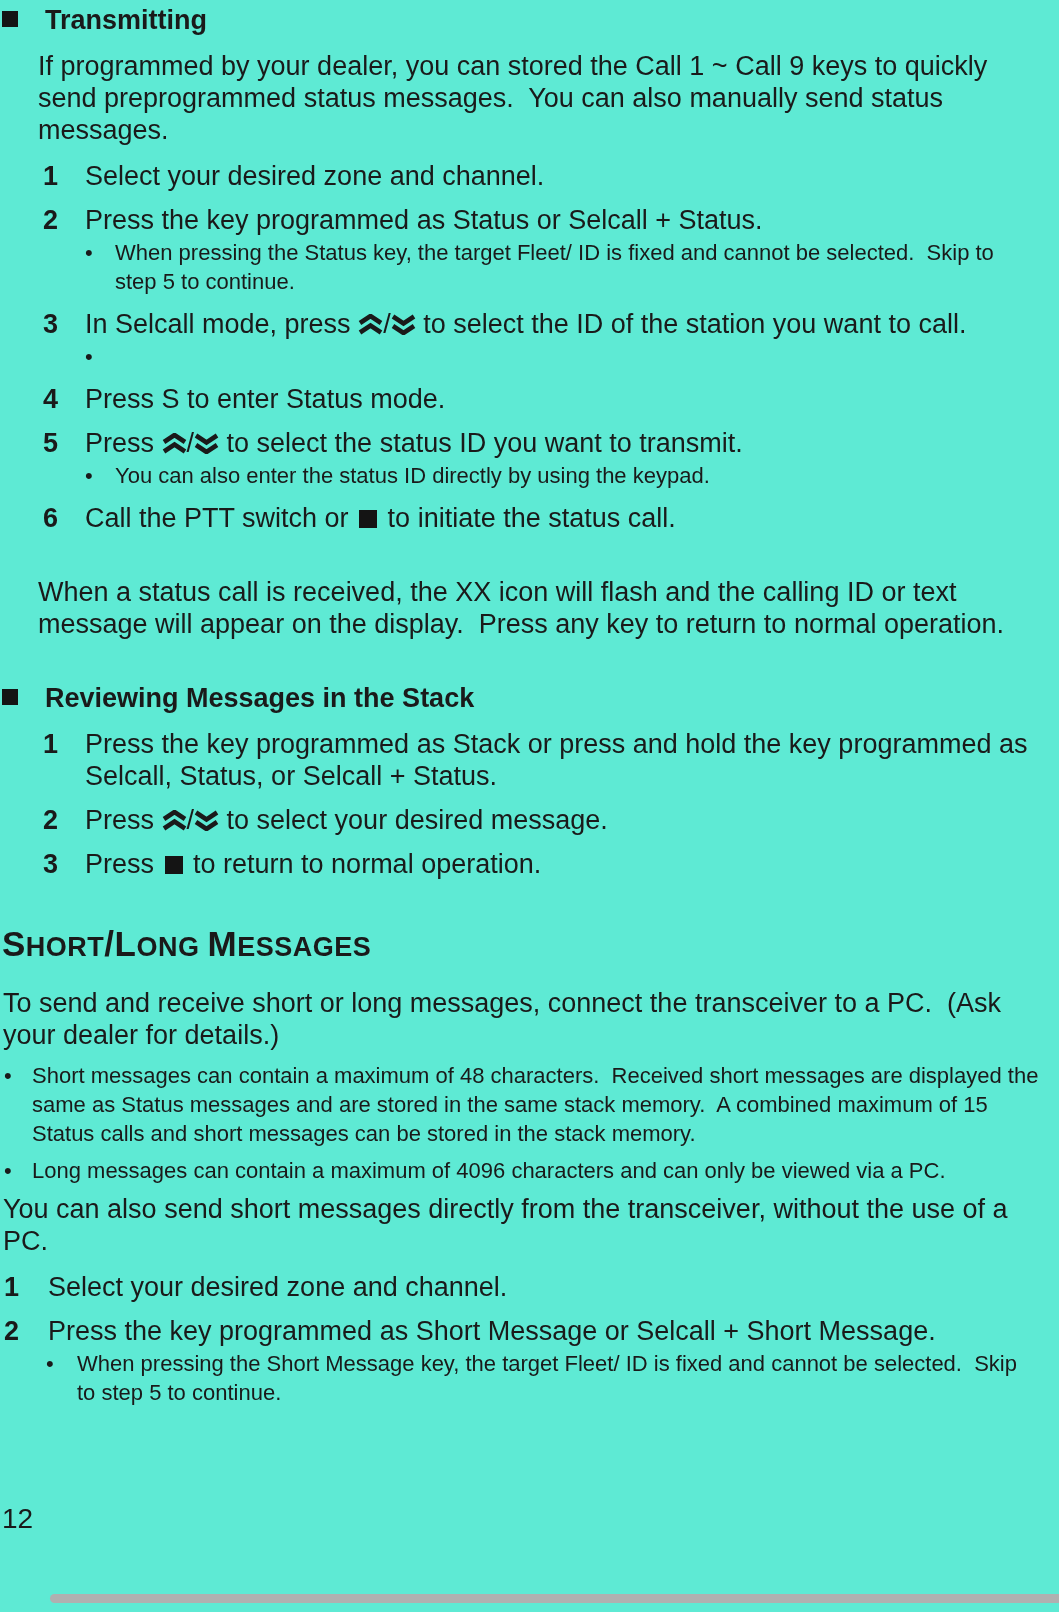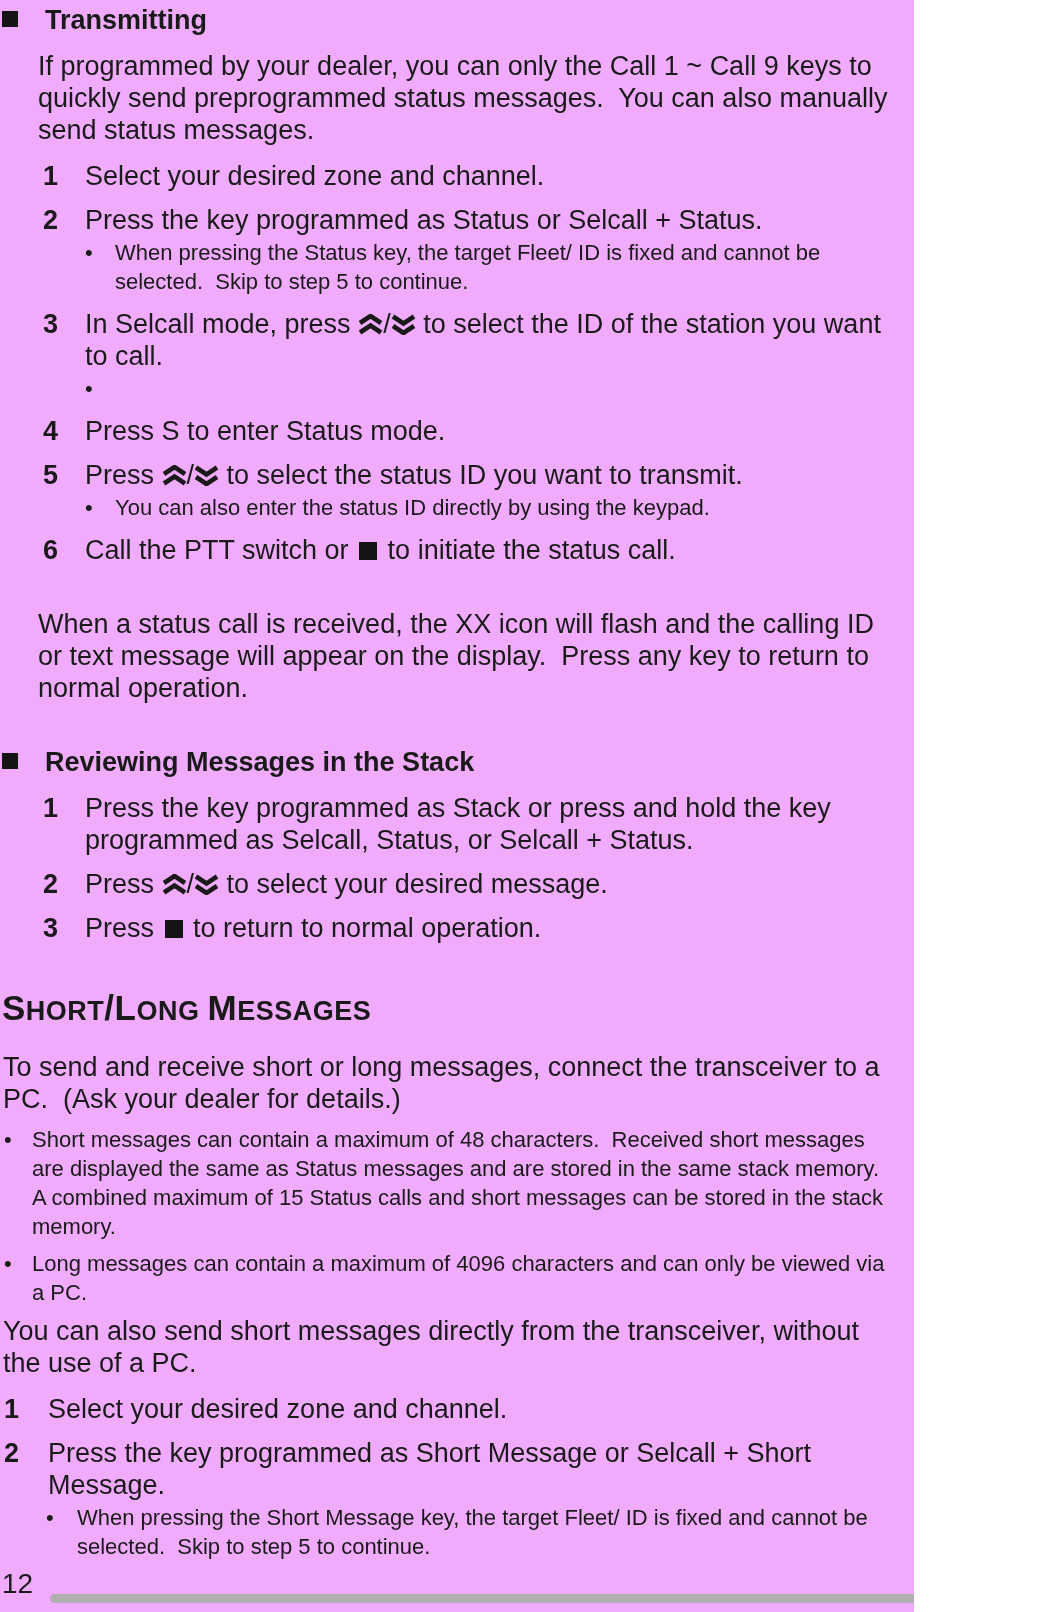--- a/index.html
+++ b/index.html
@@ -1,19 +1,19 @@
 <!DOCTYPE html>
 <html><head>
 <meta charset="utf-8">
 <style>
   html,body{margin:0;padding:0;background:#ffffff;}
   .page{
     position:relative;
-    width:914px;height:1612px;
-    background:#f0abfc;
+    width:1059px;height:1612px;
+    background:#5eead4;
     color:#1a1a1a;
     font-family:"Liberation Sans","DejaVu Sans",sans-serif;
     font-size:27px;line-height:32px;
     overflow:hidden;
     box-sizing:border-box;
     padding:4px 20px 0 0;
   }
   b{font-weight:400;}
   
   .sec-head{display:flex;align-items:flex-start;margin:0 0 14px 2px;font-weight:700;}
@@ -38,34 +38,34 @@
   .bul .dot{flex:0 0 28px;}
   
   .slm{margin:34px 0 12px 2px;font-weight:700;letter-spacing:.5px;line-height:56px;}
   .slm .bc{font-size:35px;}
   .slm .sc{font-size:27px;}
   
   .icon{display:inline-block;vertical-align:-2px;}
   .icon svg{display:block;}
   .sqkey{display:inline-block;width:18px;height:18px;background:#141414;vertical-align:-1px;margin:0 3px;}
   
-  .pgnum{position:absolute;left:2px;top:1569px;font-size:28px;line-height:30px;}
+  .pgnum{position:absolute;left:2px;top:1504px;font-size:28px;line-height:30px;}
   .fbar{position:absolute;left:50px;right:0;top:1594px;height:9px;background:#b0b0b0;border-radius:5px 0 0 5px;}
 </style>
 </head>
 <body>
 
 <div class="page">
 
   <section class="sec s1">
     <div class="sec-head">
       <span class="sq"></span>
       <span class="ht">Transmitting</span>
     </div>
-    <p class="p1"><span>If programmed by your dealer, you can only the </span><b>Call 1</b><span> ~ </span><b>Call 9</b><span> keys to quickly send preprogrammed status messages.&nbsp; You can also manually send status messages.</span></p>
+    <p class="p1"><span>If programmed by your dealer, you can stored the </span><b>Call 1</b><span> ~ </span><b>Call 9</b><span> keys to quickly send preprogrammed status messages.&nbsp; You can also manually send status messages.</span></p>
 
     <div class="step">
       <span class="num">1</span>
       <div><span>Select your desired zone and channel.</span></div>
     </div>
 
     <div class="step tight">
       <span class="num">2</span>
       <div><span>Press the key programmed as </span><b>Status</b><span> or </span><b>Selcall + Status</b><span>.</span></div>
     </div>

